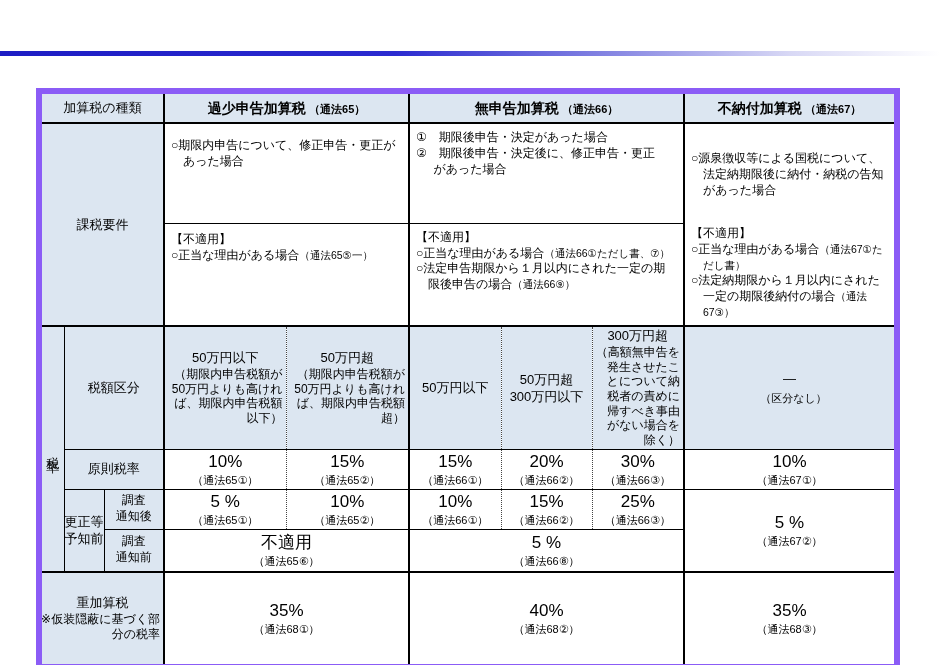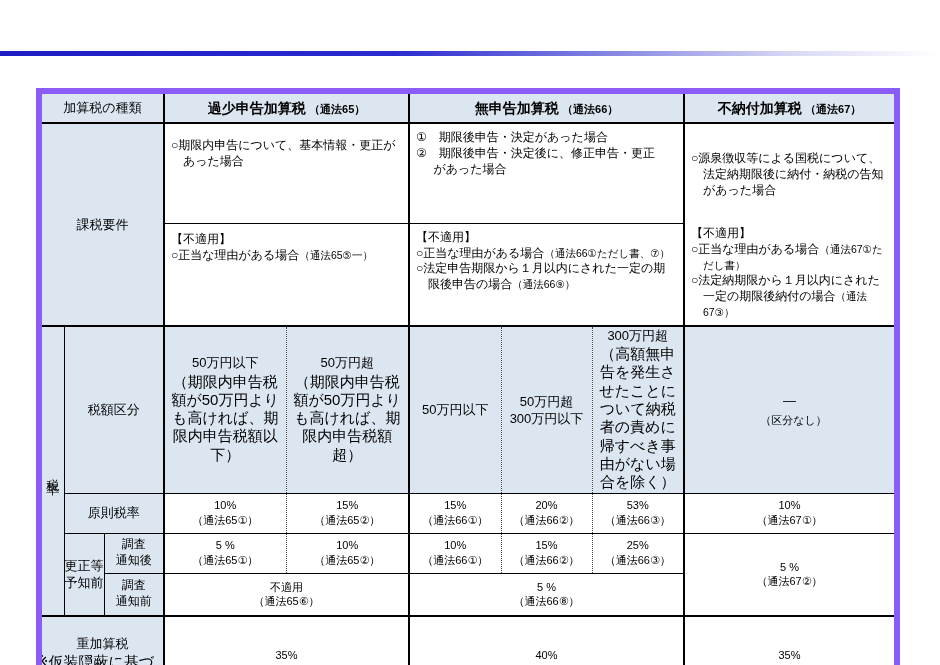--- a/index.html
+++ b/index.html
@@ -25,25 +25,25 @@
   .t2  { border-top:2px solid #000; }
   .dl  { border-left:1px dotted #444; }
   .dr  { border-right:1px dotted #444; }
   .top { vertical-align:top; text-align:left; }
   .hname { font-weight:bold; font-size:14px; }
   .href  { font-weight:bold; font-size:11px; }
   .tlabel { font-size:13px; }
   .hang  { padding-left:1em; text-indent:-1em; }
   .hang2 { padding-left:1.45em; text-indent:-1.45em; }
   .ref   { font-size:10.5px; }
-  .rate  { font-size:11px; }
+  .rate  { font-size:17px; }
   .rateref { font-size:11px; }
   .pre   { white-space:pre-line; }
   .bmain { font-size:13px; }
-  .note  { font-size:15px; line-height:1.22; text-align:center; padding:1px 3px; }
+  .note  { font-size:12px; line-height:1.22; text-align:right; padding:1px 3px; }
   .cnote { font-size:11px; text-align:center; margin-top:4px;margin-left:8px; }
   .vert  { writing-mode:vertical-rl; display:inline-block; font-size:13px; letter-spacing:3px; }
   .mainblock { min-height:75px; padding:10px 6px 0 6px;margin-top:17px; }
   .nablock   { padding:0 6px 4px 6px; }
 </style>
 </head>
 <body>
 
 <div class="page">
   <div class="accent-bar"></div>
@@ -76,21 +76,21 @@
         <span class="hname">不納付加算税</span>
         <span class="href">（通法67）</span>
       </td>
     </tr>
 
     <tr style="height:85px">
       <td colspan="3" rowspan="2" class="hd t2 tlabel">課税要件</td>
       <td colspan="2" class="t2 l2 top">
         <div style="padding:14px 6px 0 6px">
           <div class="hang">
-            <span>○期限内申告について、基本情報・更正があった場合</span>
+            <span>○期限内申告について、修正申告・更正があった場合</span>
             <span class="ref"></span>
           </div>
         </div>
       </td>
       <td colspan="3" class="t2 l2 top">
         <div style="padding:6px 18px 0 6px">
           <div class="hang2">
             <span>①　期限後申告・決定があった場合</span>
           </div>
           <div class="hang2">
@@ -180,21 +180,21 @@
       </td>
       <td class="l2 dr">
         <div class="rate">15%</div>
             <div class="rateref">（通法66①）</div>
       </td>
       <td class="dl dr">
         <div class="rate">20%</div>
             <div class="rateref">（通法66②）</div>
       </td>
       <td class="dl">
-        <div class="rate">53%</div>
+        <div class="rate">30%</div>
             <div class="rateref">（通法66③）</div>
       </td>
       <td class="l2">
         <div class="rate">10%</div>
             <div class="rateref">（通法67①）</div>
       </td>
     </tr>
 
     <tr style="height:40px">
       <td rowspan="2" class="hd tlabel pre">更正等

